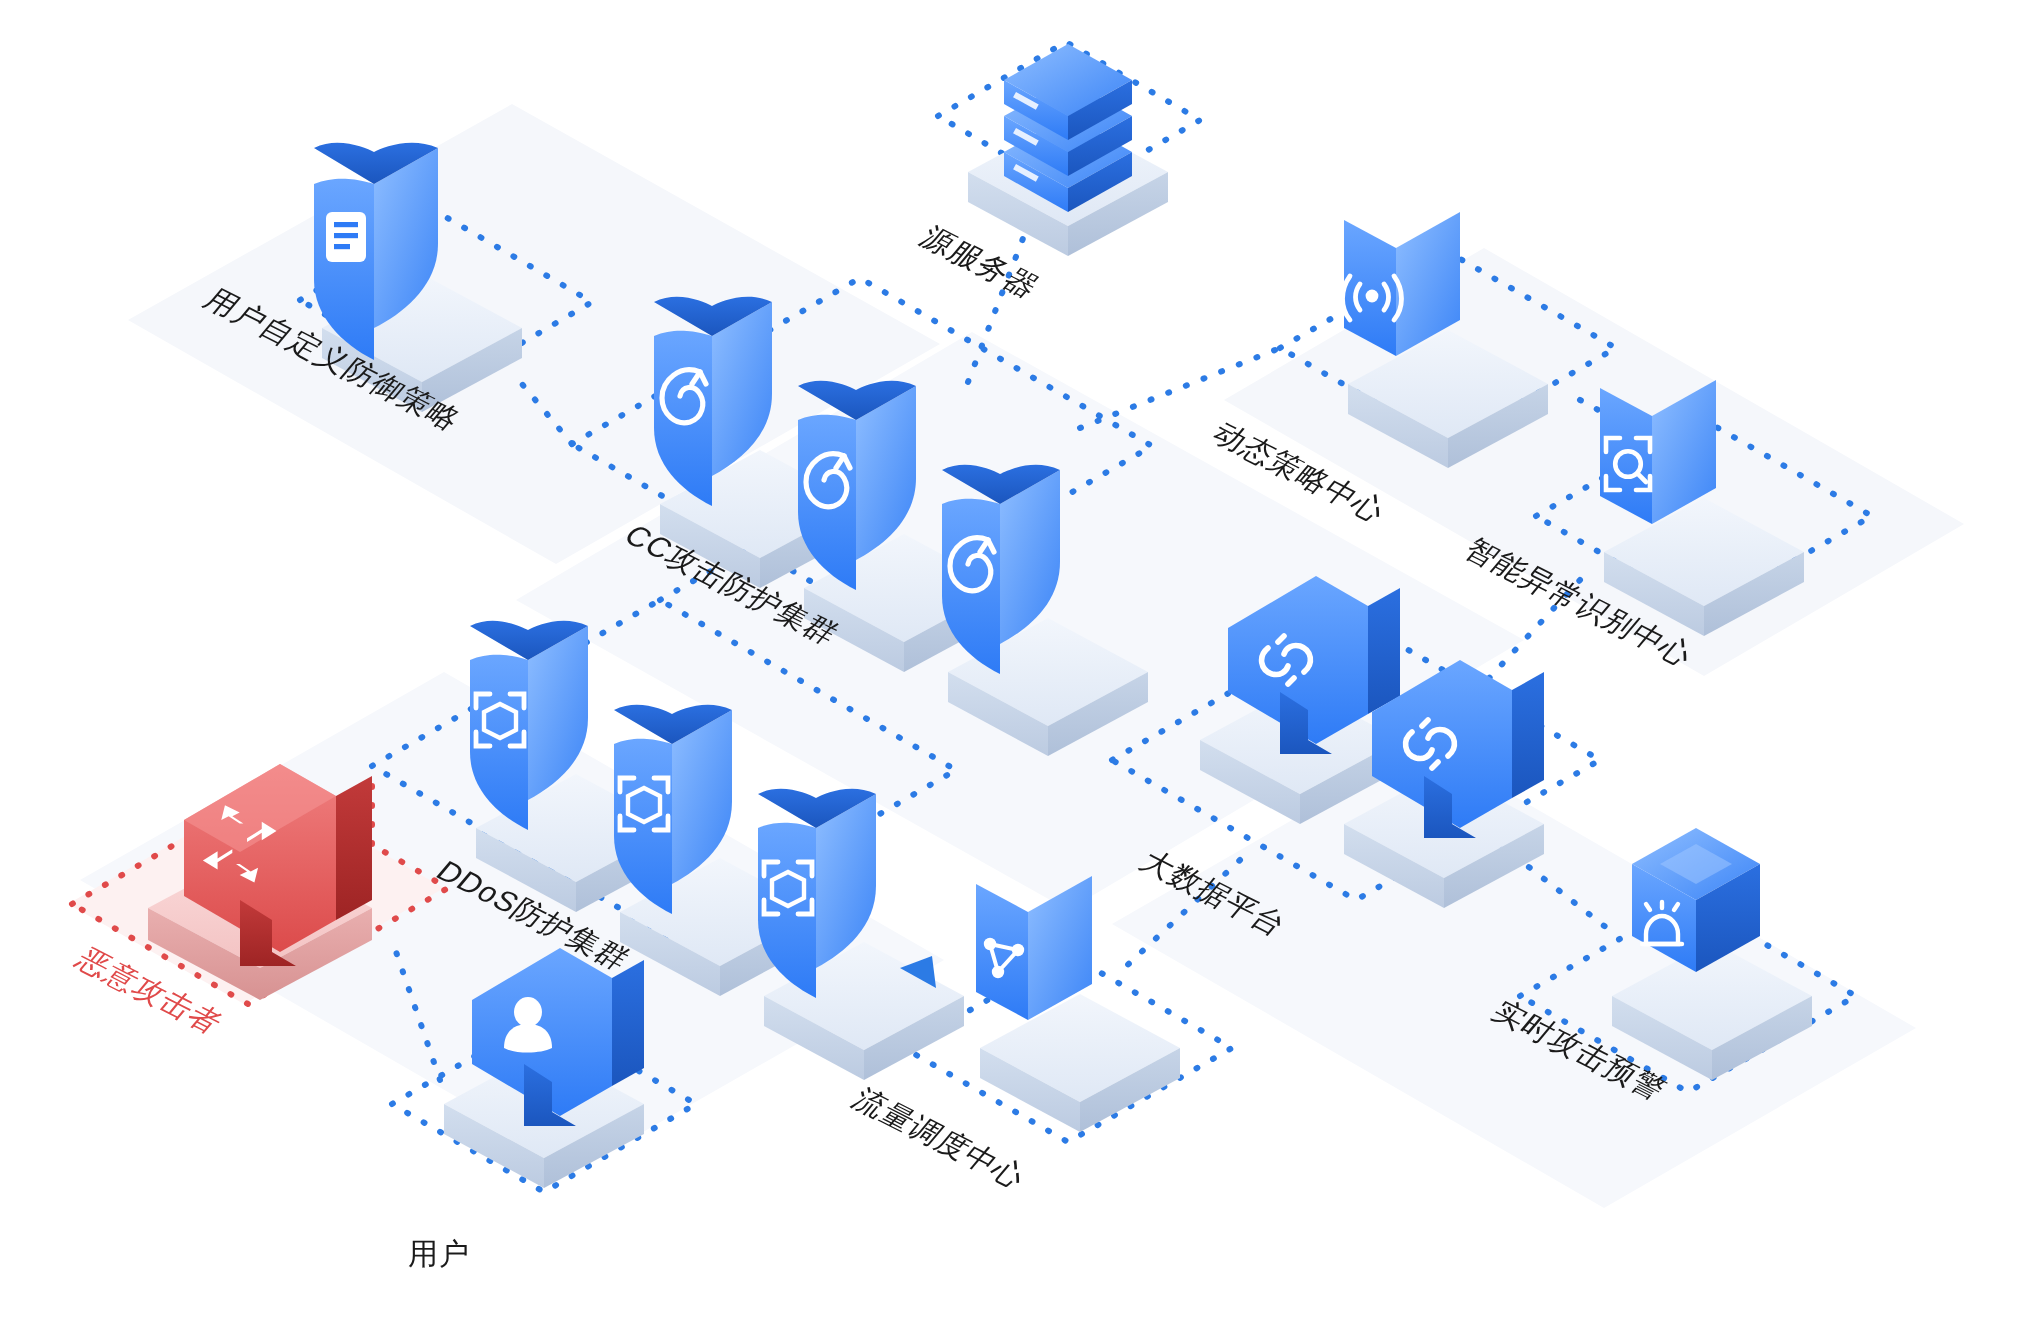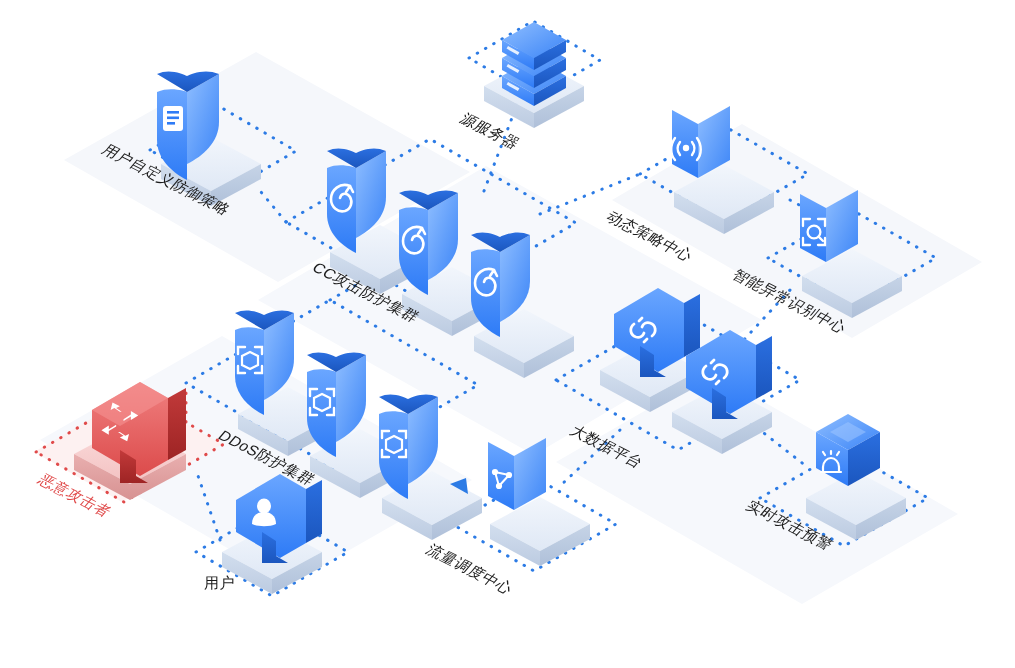--- a/index.html
+++ b/index.html
@@ -12,21 +12,21 @@
     font-family:"Liberation Sans","DejaVu Sans",sans-serif;
     font-size:15px;
     color:#1a1a1a;
     white-space:nowrap;
     letter-spacing:0.5px;
     transform-origin:0 50%;
     pointer-events:none;
   }
   .lbl.iso{ transform:rotate(27deg) skewX(-13deg); }
   .lbl.red{ color:#e04a4a; }
-  .lbl.flat{ transform:none; }
+  .lbl.flat{ transform:none;margin-top:44px; }
 </style>
 </head>
 <body>
 
 <div id="stage">
 
 <svg id="diagram" viewBox="0 0 1015 668">
   <defs>
     <linearGradient id="gBlueFace" x1="0" y1="0" x2="0" y2="1">
       <stop offset="0" stop-color="#6AA6FF"></stop>

